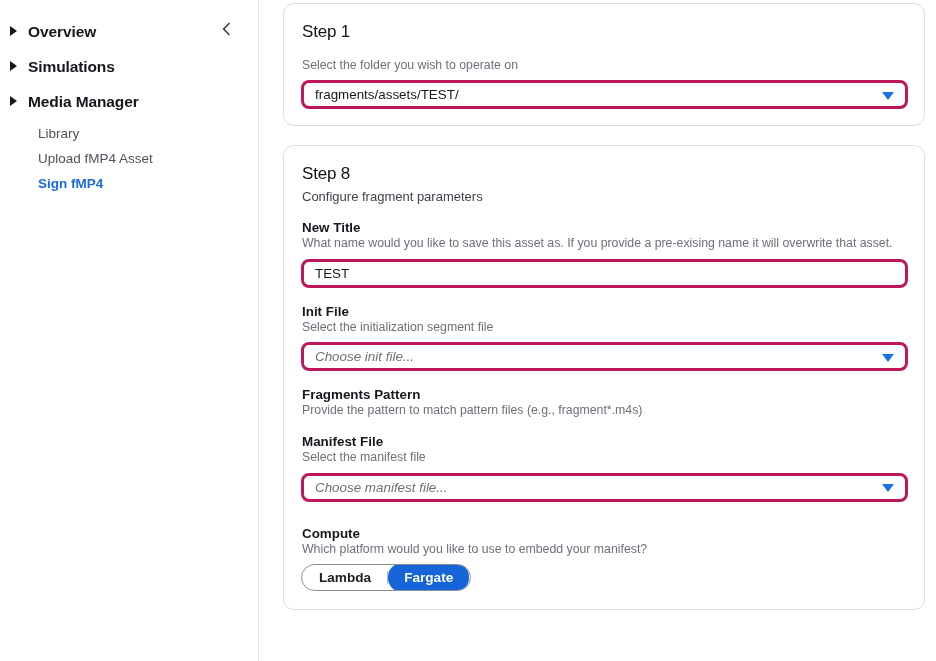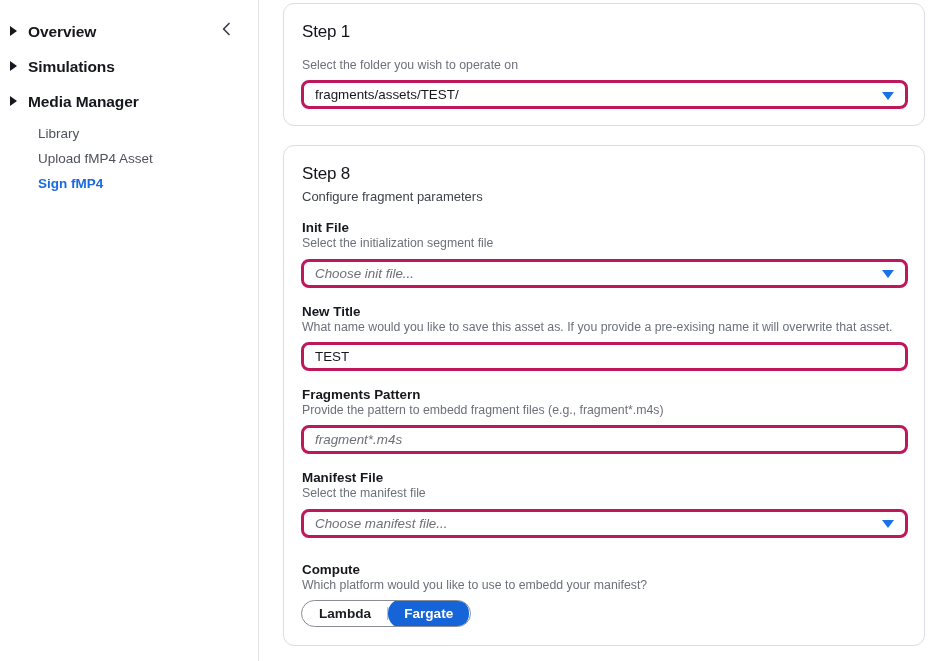--- a/index.html
+++ b/index.html
@@ -266,42 +266,39 @@
           <span class="arrow"></span>
         </div>
       </div>
     </div>
 
     <div class="card step2">
       <div class="step-title">Step 8</div>
       <div class="step-sub">Configure fragment parameters</div>
 
       <div class="field">
+        <div class="field-label">New Title</div>
+        <div class="field-desc">What name would you like to save this asset as. If you provide a pre-exising name it will overwrite that asset.</div>
+        <div class="control">
+          <span class="value">TEST</span>
+        </div>
+      </div>
+
+      <div class="field">
         <div class="field-label">Init File</div>
         <div class="field-desc">Select the initialization segment file</div>
         <div class="control select">
           <span class="placeholder">Choose init file...</span>
           <span class="arrow"></span>
         </div>
       </div>
 
       <div class="field">
-        <div class="field-label">New Title</div>
-        <div class="field-desc">What name would you like to save this asset as. If you provide a pre-exising name it will overwrite that asset.</div>
-        <div class="control">
-          <span class="value">TEST</span>
-        </div>
-      </div>
-
-      <div class="field">
         <div class="field-label">Fragments Pattern</div>
-        <div class="field-desc">Provide the pattern to embedd fragment files (e.g., fragment*.m4s)</div>
-        <div class="control">
-          <span class="placeholder">fragment*.m4s</span>
-        </div>
+        <div class="field-desc">Provide the pattern to match pattern files (e.g., fragment*.m4s)</div>
       </div>
 
       <div class="field">
         <div class="field-label">Manifest File</div>
         <div class="field-desc">Select the manifest file</div>
         <div class="control select">
           <span class="placeholder">Choose manifest file...</span>
           <span class="arrow"></span>
         </div>
       </div>

